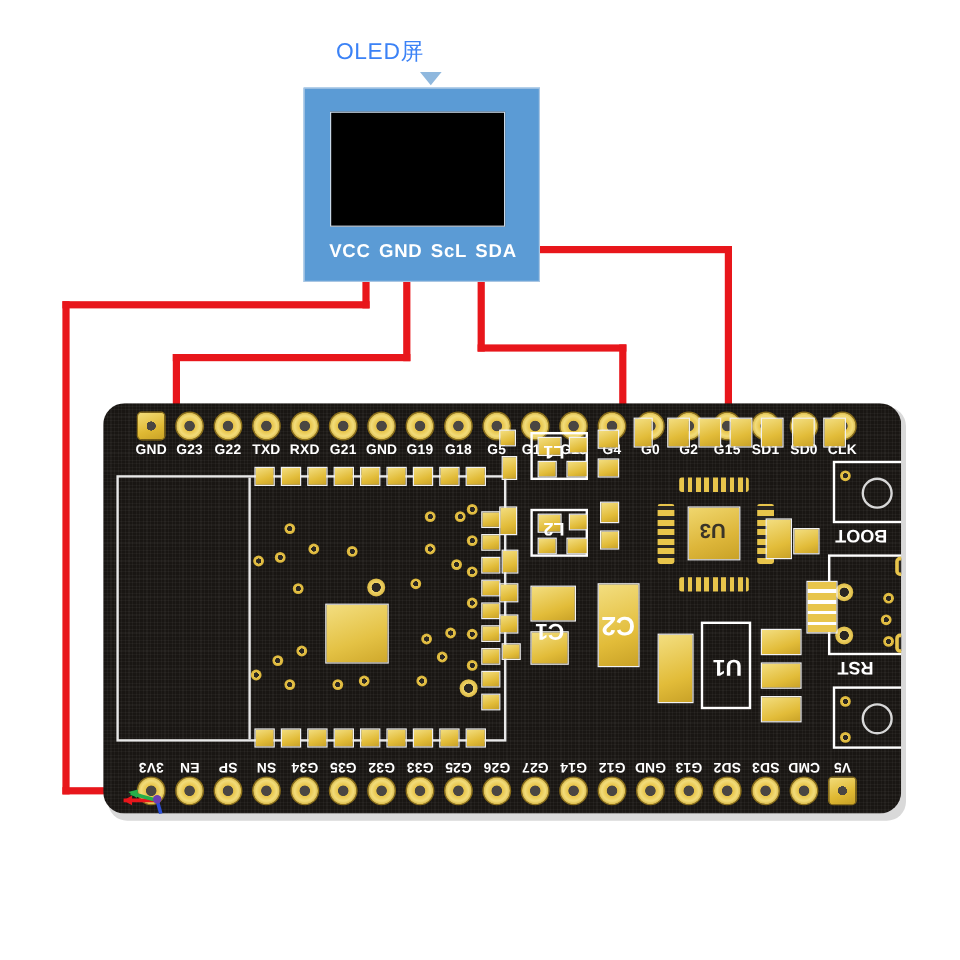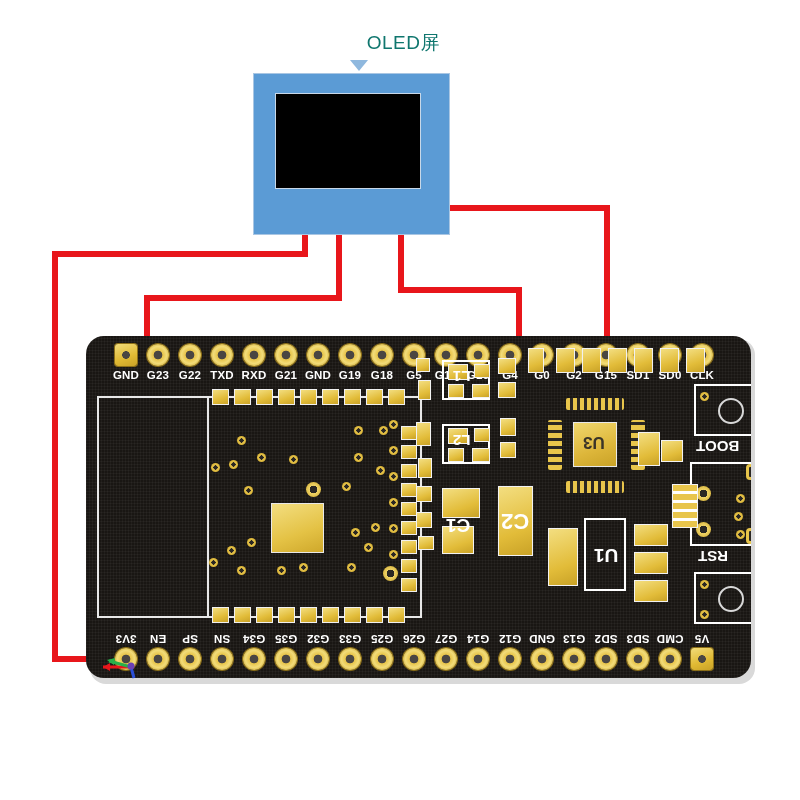--- a/index.html
+++ b/index.html
@@ -22,24 +22,24 @@
     height: 800px;
     background: #ffffff;
   }
 
   
   .title-label {
     position: absolute;
     left: 280px;
     top: 30px;
     width: 160px;
-    text-align: right;
+    text-align: left;
     font-size: 19px;
     letter-spacing: 0.5px;
-    color: #0f766e;
+    color: #3b82f6;
     font-family: "Liberation Sans", sans-serif;
     user-select: none;
   }
   .title-arrow {
     position: absolute;
     left: 350px;
     top: 60px;
     width: 0; height: 0;
     border-left: 9px solid transparent;
     border-right: 9px solid transparent;
@@ -281,20 +281,26 @@
   <div class="wire wire-h" style="left:392px; top:205px; width:218px;"></div>
   <div class="wire wire-v" style="left:604px; top:205px; height:150px;"></div>
   <div class="wire wire-v" style="left:392px; top:205px; height:30px;"></div>
 
   <div class="wire wire-v" style="left:398px; top:235px; height:58px;"></div>
   <div class="wire wire-h" style="left:398px; top:287px; width:124px;"></div>
   <div class="wire wire-v" style="left:516px; top:287px; height:68px;"></div>
 
   <div class="oled-module">
     <div class="oled-screen"></div>
+    <div class="oled-pinlabels">
+      <span>VCC</span>
+      <span>GND</span>
+      <span>ScL</span>
+      <span>SDA</span>
+    </div>
   </div>
 
   <div class="board-shadow"></div>
   <div class="board">
 
     <div class="pin-row top" id="top-pin-row" style="left:24px; top:8px;">
         <div class="pin-cell">
           <div class="pad square"></div>
           <div class="pin-name">GND</div>
         </div>

